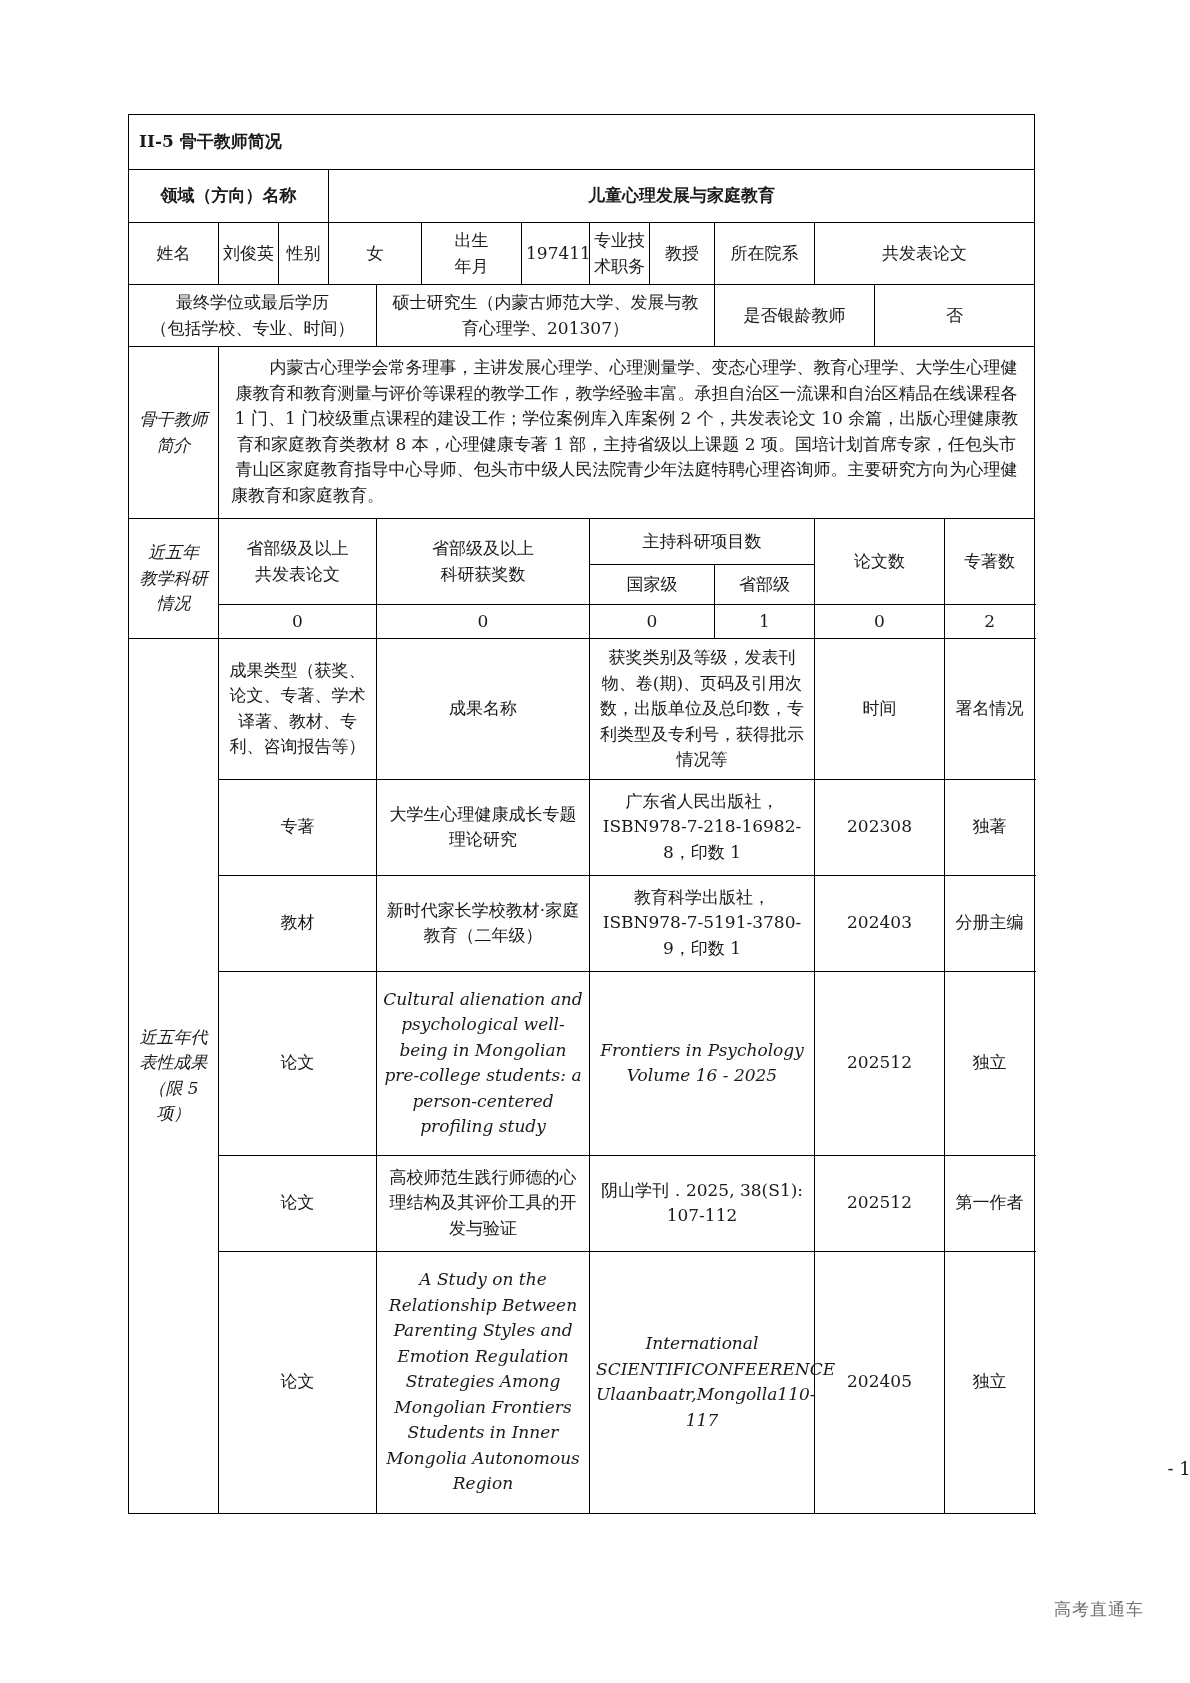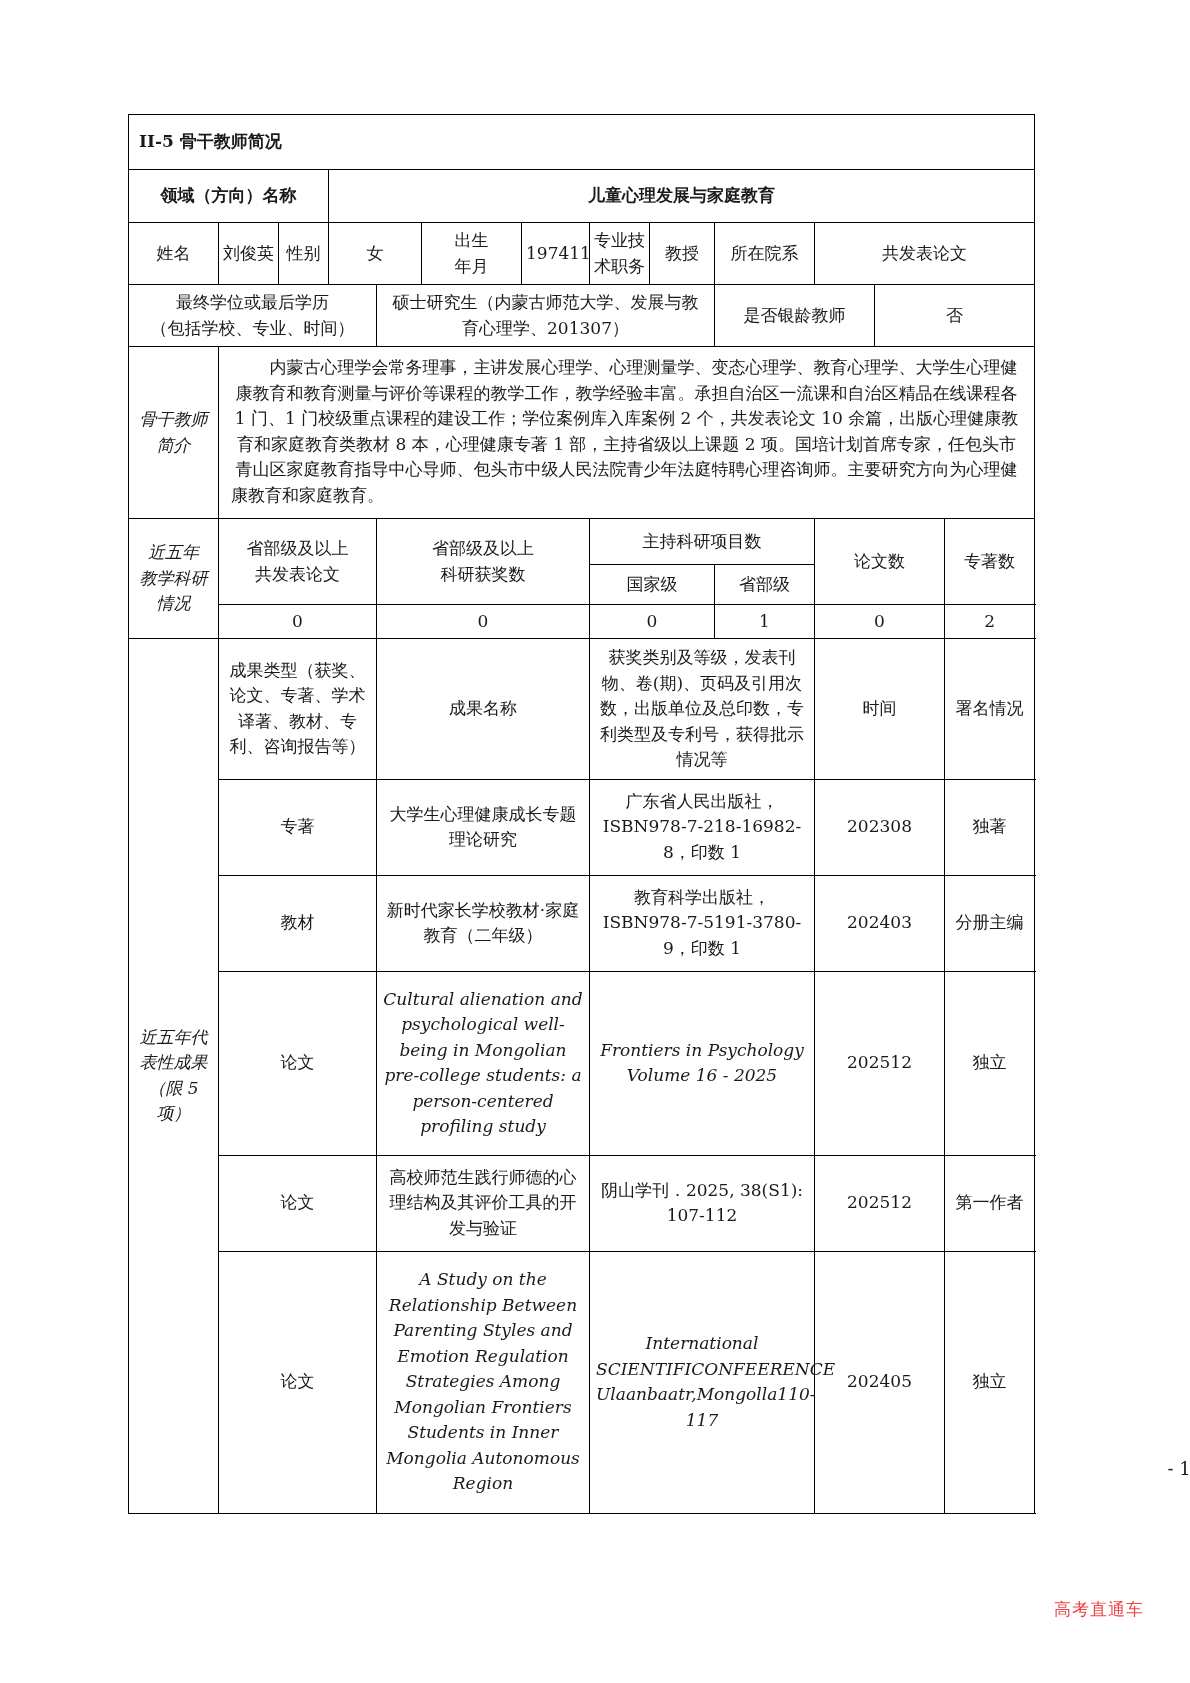--- a/index.html
+++ b/index.html
@@ -81,21 +81,21 @@
     width: 1190px;
     text-align: right;
     font-size: 18px;
     font-family: "DejaVu Serif", "Liberation Serif", serif;
   }
   .watermark {
     position: absolute;
     right: 70px;
     top: 1598px;
     font-size: 17px;
-    color: #ef4444;
+    color: #737373;
     letter-spacing: 1px;
     font-family: "DejaVu Sans", "Liberation Sans", sans-serif;
   }
 </style>
 </head>
 <body>
 
 <div class="page">
 
   <table class="main">

